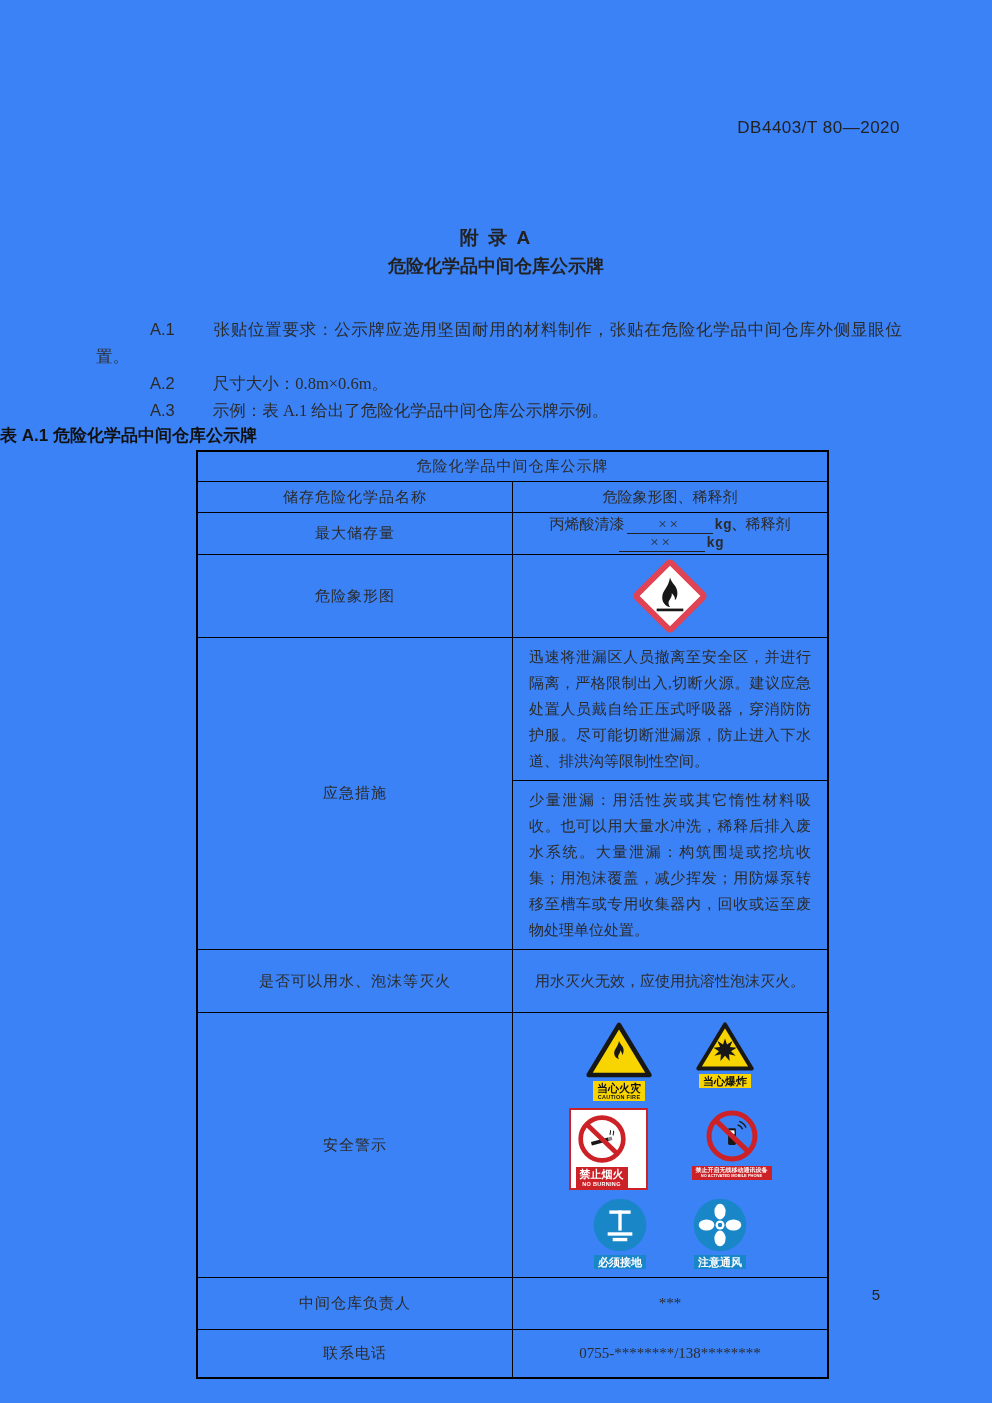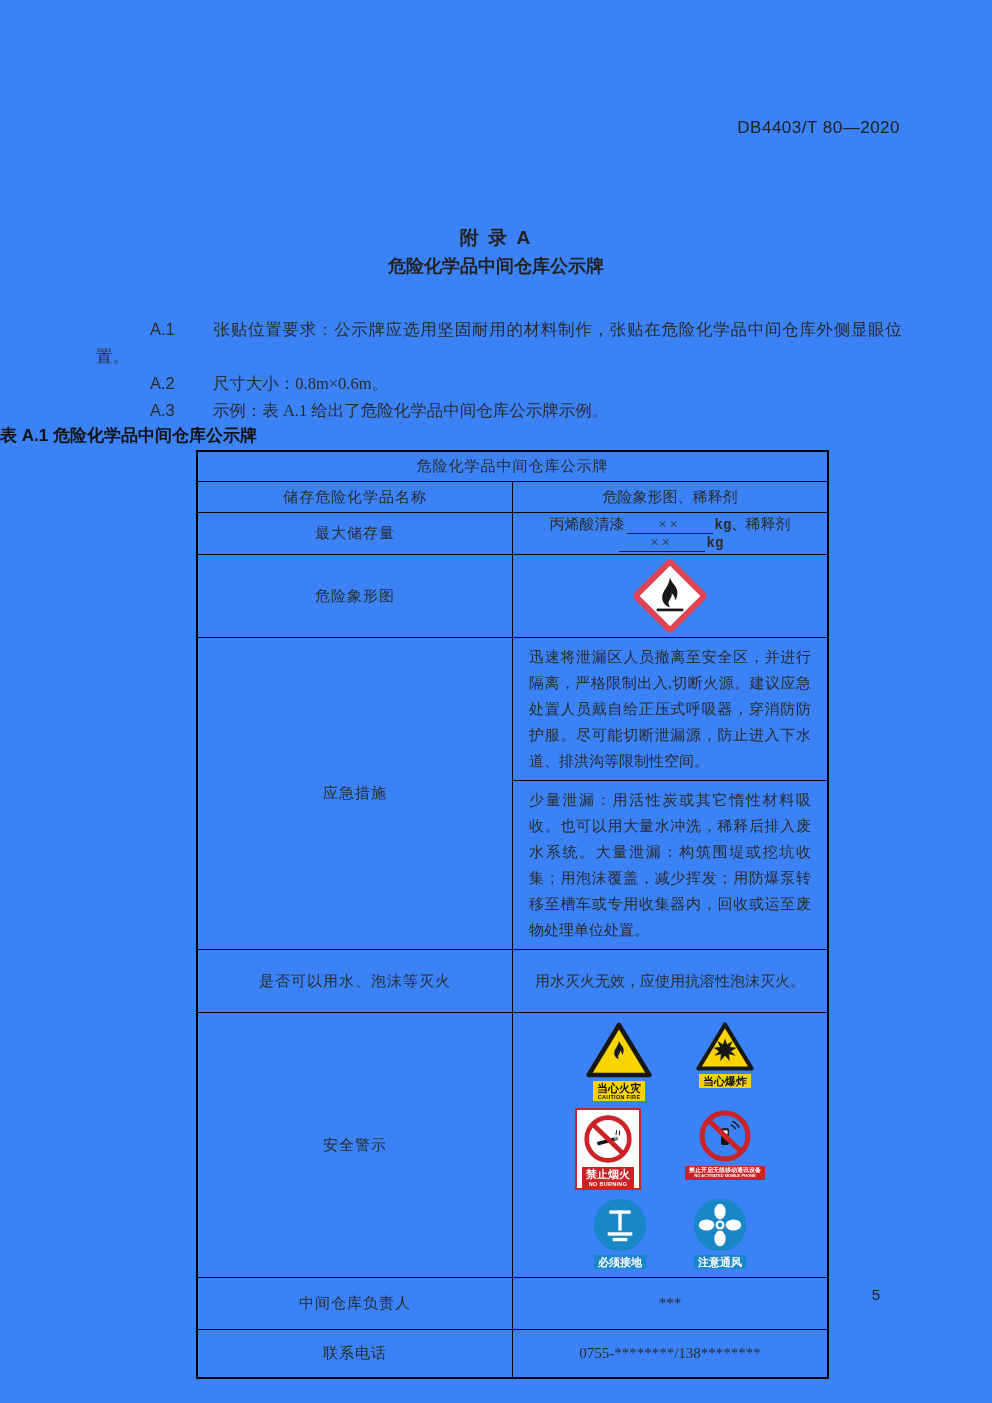--- a/index.html
+++ b/index.html
@@ -51,21 +51,21 @@
   .banner { font-family:"Liberation Sans","DejaVu Sans",sans-serif; text-align:center;
     padding:1px 4px; line-height:1.12; }
   .banner .zh { font-weight:bold; }
   .banner .en { font-weight:bold; }
   .banner .en:empty { display:none; }
   .banner.yellow { background:#f8d400; color:#111; }
   .banner.red { background:#cc2127; color:#fff; }
   .banner.blue { background:#1986c8; color:#fff; }
   .zh-lg { font-size:11px; }  .en-sm { font-size:5.5px; letter-spacing:0.3px; }
   .zh-xs { font-size:6px; }   .en-xs { font-size:4px; }
-  .framed { border:2px solid #cc2127; background:#fff; padding:3px 5px 0 5px;
+  .framed { border:2px solid #cc2127; background:#fff; padding:3px 18px 0 5px;
     display:flex; flex-direction:column; align-items:center; gap:2px; }
   .pagenum { position:absolute; top:1286px; right:112px; font-size:15px;
     font-family:"Liberation Sans","DejaVu Sans",sans-serif; color:#222; }
 </style>
 </head>
 <body>
 
 <div class="page">
 
   <div class="std-code">DB4403/T 80—2020</div>

